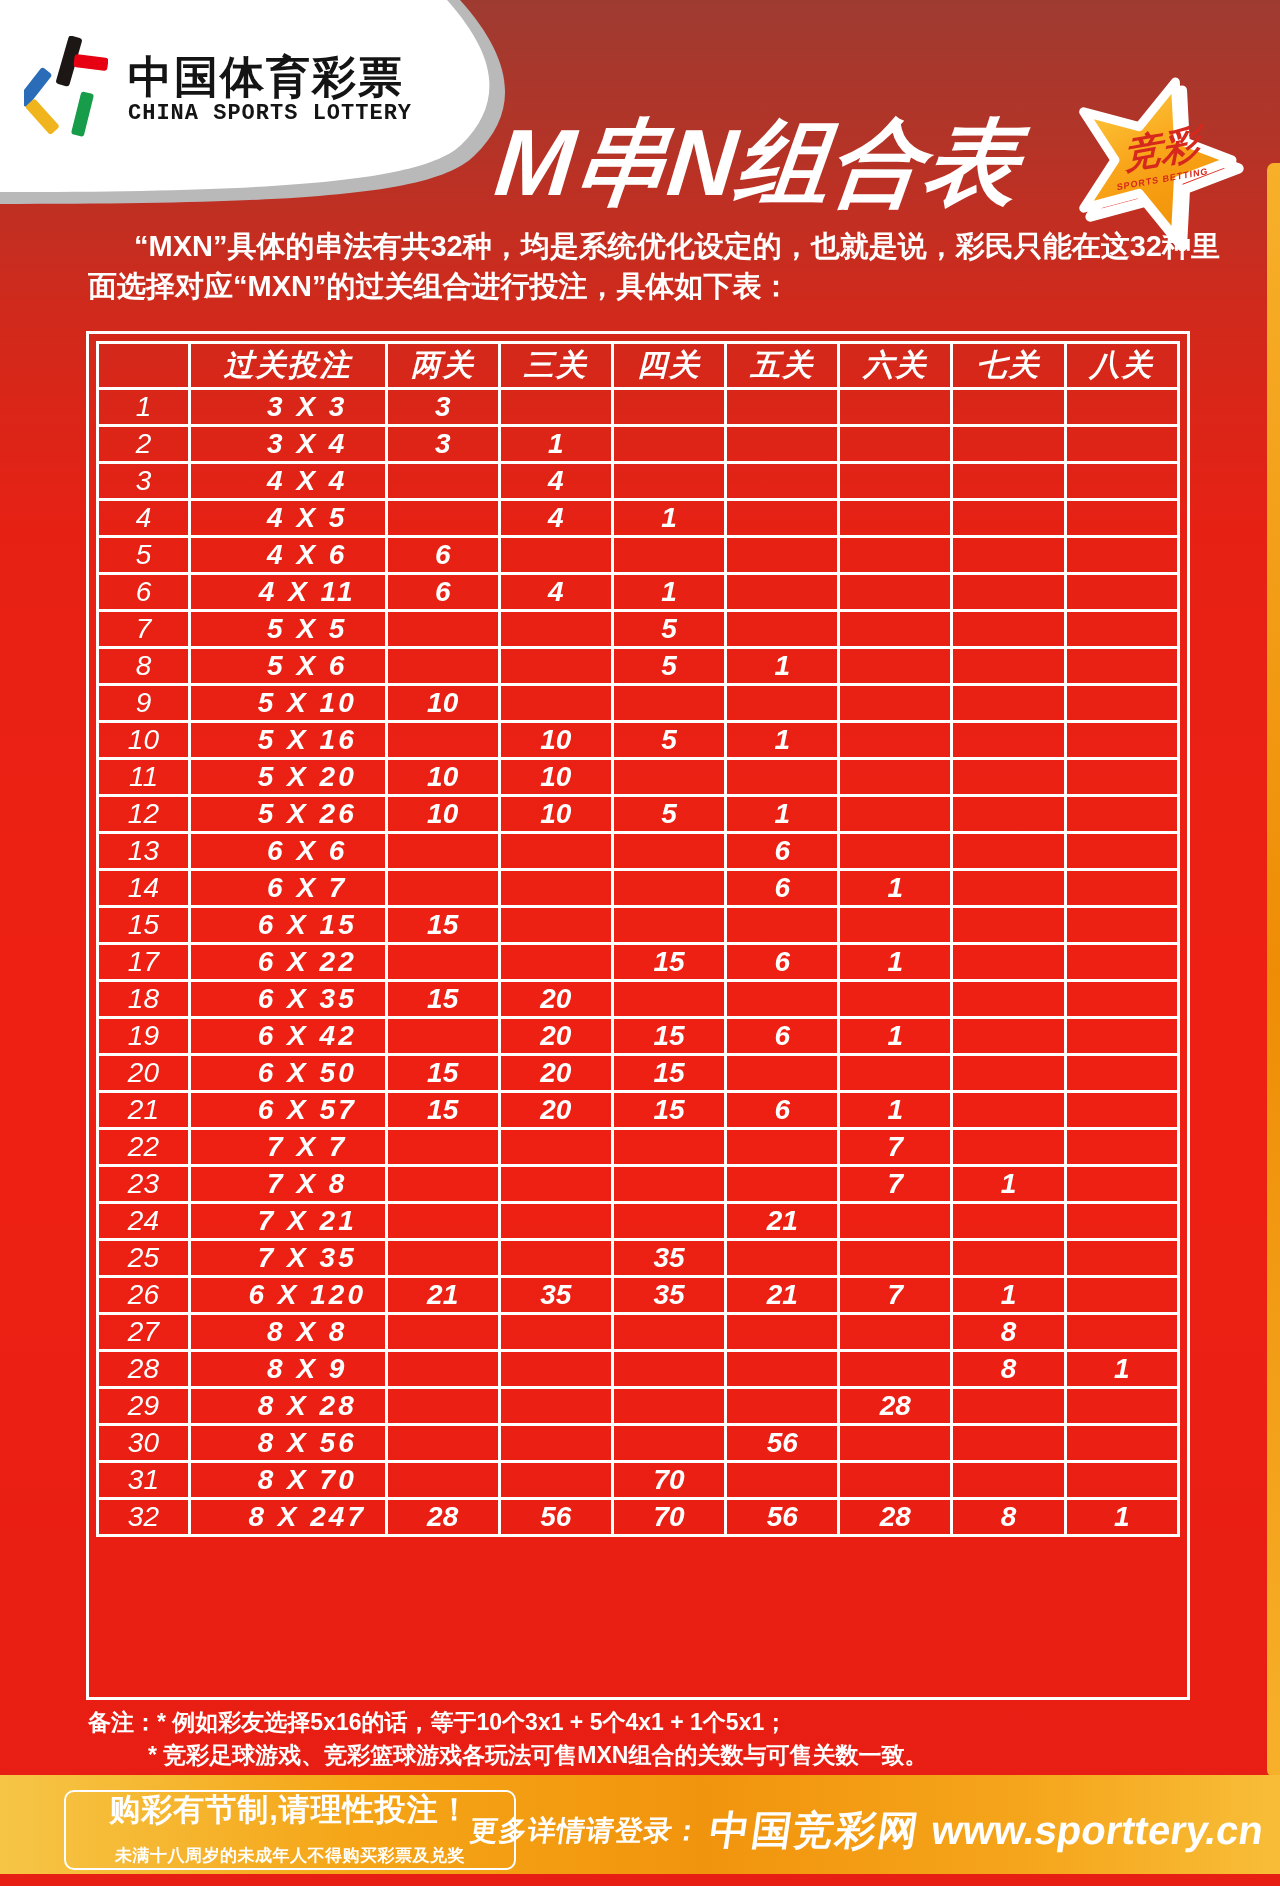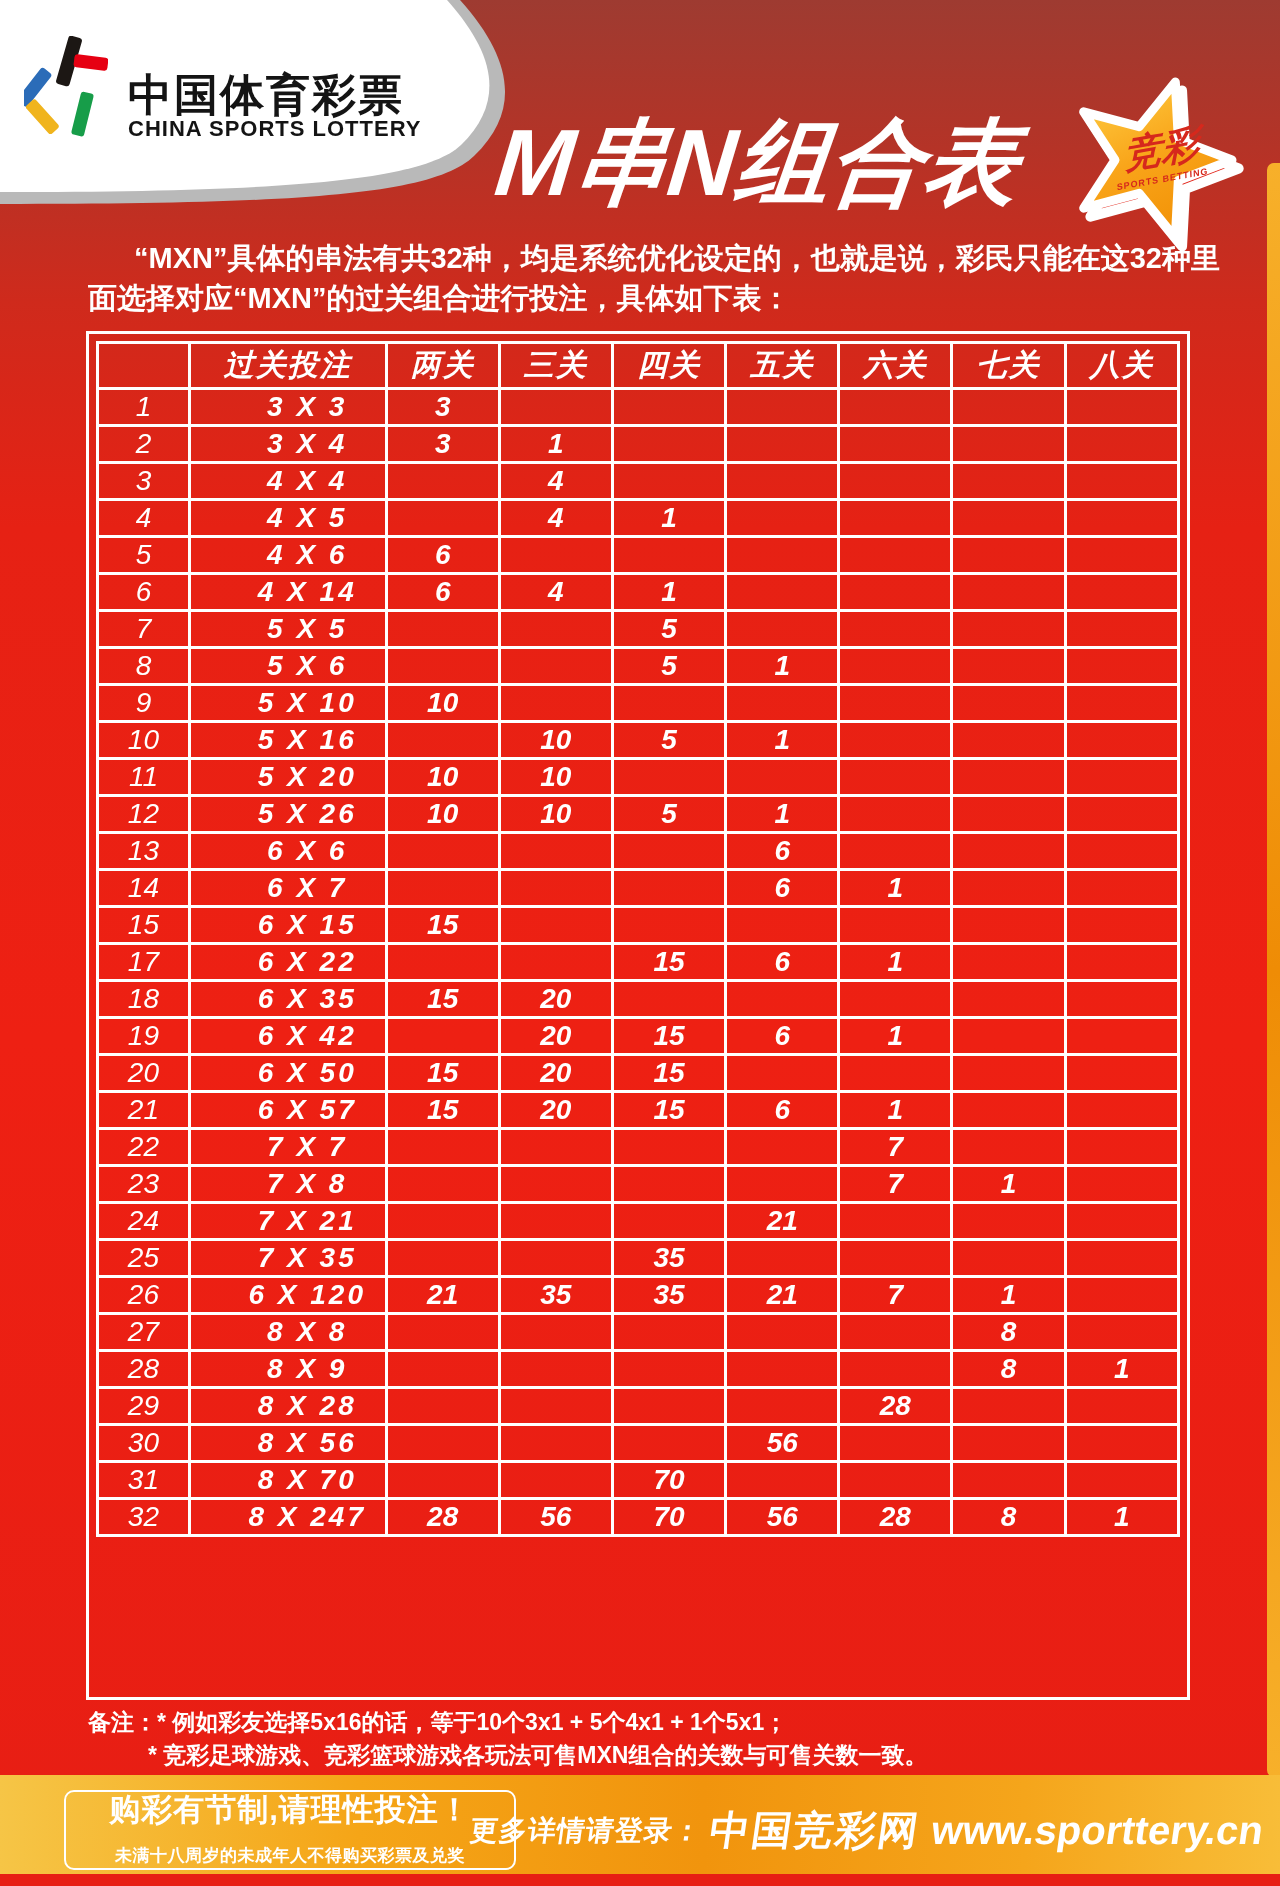--- a/index.html
+++ b/index.html
@@ -5,35 +5,35 @@
   html,body { margin:0; padding:0; background:#fff; }
   * { box-sizing:border-box; }
   .poster {
     position:relative; width:1280px; height:1886px; overflow:hidden;
     font-family:"Liberation Sans","DejaVu Sans",sans-serif;
     background:linear-gradient(180deg,#9e3b31 0%,#b23428 7%,#cf2a1c 16%,#e62114 28%,#ee2013 55%,#e71e14 100%);
   }
   
   .swoosh { position:absolute; left:0; top:0; }
   
-  .logo-block { position:absolute; left:24px; top:34px; display:flex; align-items:flex-end; }
+  .logo-block { position:absolute; left:24px; top:34px; display:flex; align-items:flex-start;font-family:Liberation Mono, monospace; }
   .logo-mark { margin-top:2px; }
   .logo-text { margin-left:20px; }
   .logo-cn { font-size:44px; font-weight:700; color:#141414; letter-spacing:2px; line-height:1; margin-top:24px; }
   .logo-en { font-size:22px; font-weight:700; color:#141414; letter-spacing:1px; line-height:1; margin-top:1px; }
   
   .main-title {
     position:absolute; left:496px; top:116px; color:#fff; font-size:94px; font-weight:900;
     font-style:italic; transform:skewX(-6deg); white-space:nowrap; letter-spacing:0; line-height:1;
   }
   
   .star-badge { position:absolute; left:1040px; top:50px; }
   .star-cn { font-weight:900; font-style:italic; }
   
-  .intro { position:absolute; left:88px; top:238px; width:1130px; color:#fff; font-weight:700; font-size:29px; line-height:40px; }
+  .intro { position:absolute; left:88px; top:226px; width:1130px; color:#fff; font-weight:700; font-size:29px; line-height:40px; }
   .intro-line { white-space:nowrap; }
   .intro-line.first { padding-left:46px; }
   
   .table-outer { position:absolute; left:86px; top:331px; width:1104px; height:1369px; border:3px solid #fff; padding:7px;font-style:italic; }
   table.combo { width:100%; border-collapse:collapse; table-layout:fixed; color:#fff; }
   table.combo th, table.combo td { border:3px solid #fff; text-align:center; vertical-align:middle; overflow:hidden; }
   table.combo th { height:46px; font-size:30px; font-weight:700; letter-spacing:2px; }
   table.combo td { height:37px; font-size:28px; line-height:1; }
   td.no { font-weight:400; }
   td.bet { text-align:left; padding-left:40px; font-weight:700; letter-spacing:3px; }
@@ -185,21 +185,21 @@
             <td class="val">6</td>
             <td class="val"></td>
             <td class="val"></td>
             <td class="val"></td>
             <td class="val"></td>
             <td class="val"></td>
             <td class="val"></td>
           </tr>
           <tr>
             <td class="no">6</td>
-            <td class="bet">4 X 14</td>
+            <td class="bet">4 X 11</td>
             <td class="val">6</td>
             <td class="val">4</td>
             <td class="val">1</td>
             <td class="val"></td>
             <td class="val"></td>
             <td class="val"></td>
             <td class="val"></td>
           </tr>
           <tr>
             <td class="no">7</td>

